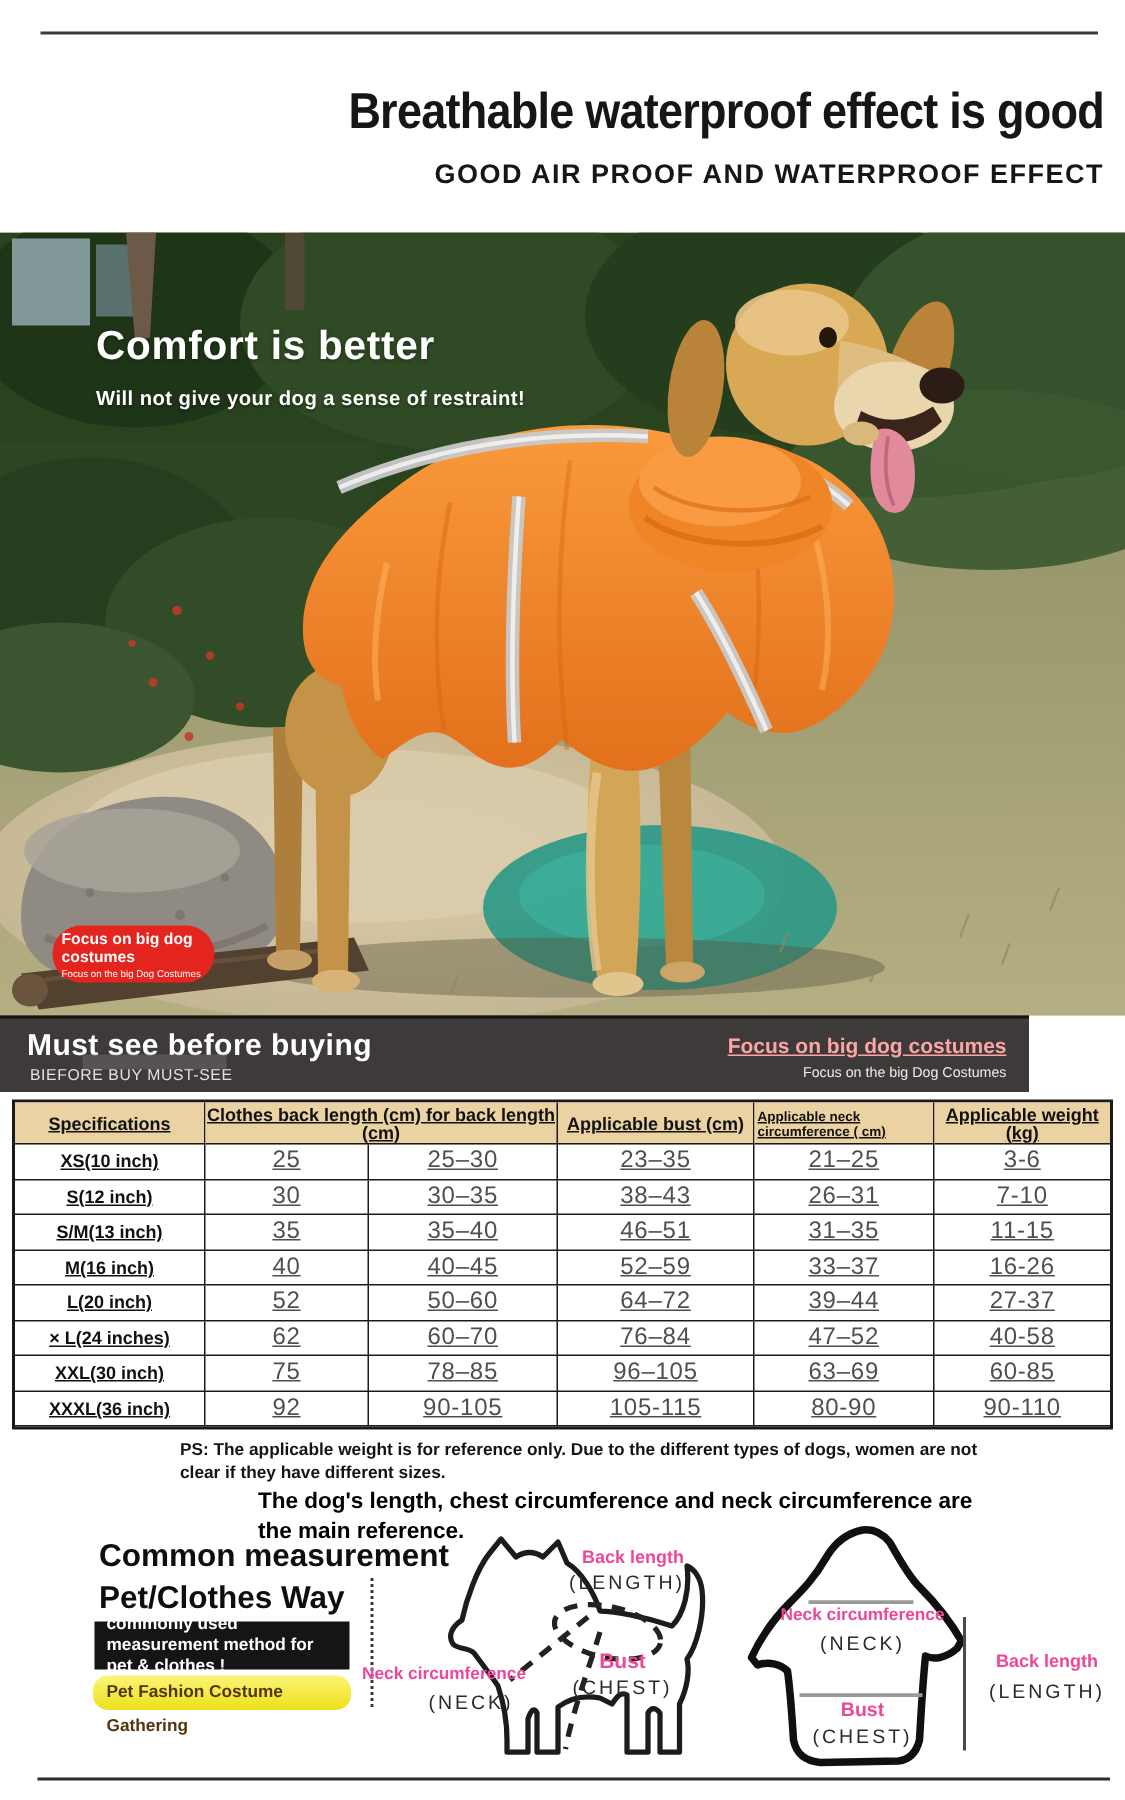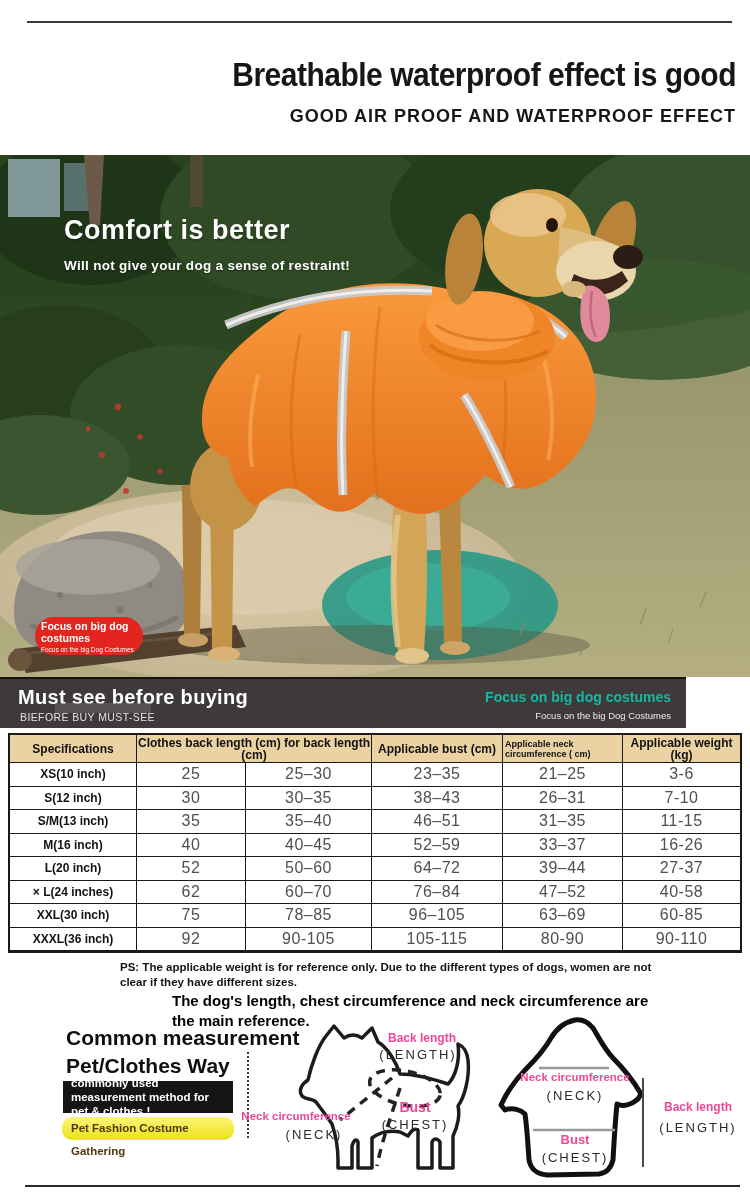--- a/index.html
+++ b/index.html
@@ -18,26 +18,26 @@
   .photo-subline{position:absolute;left:64px;top:103px;color:#fff;font-size:13.5px;font-weight:bold;letter-spacing:0.3px;text-shadow:0 1px 2px rgba(0,0,0,.4);}
   .photo-badge{position:absolute;left:35px;top:462px;width:108px;height:38px;background:#e4241e;color:#fff;padding:3px 6px;box-sizing:border-box;border-radius:19px;}
   .photo-badge .b1{font-size:10.5px;font-weight:bold;line-height:12px;}
   .photo-badge .b3{font-size:6.5px;line-height:9px;margin-top:1px;}
 
   
   .banner{position:absolute;left:0;top:677px;width:686px;height:51px;background:#3e3a3a;border-top:2px solid #161313;box-sizing:border-box;}
   .banner-title{position:absolute;left:18px;top:7px;color:#fff;font-size:20px;font-weight:bold;letter-spacing:0.3px;}
   .banner-sub{position:absolute;left:20px;top:32px;color:#e3e0e0;font-size:10.5px;letter-spacing:0.4px;}
   .banner-redact{position:absolute;left:55px;top:24px;width:96px;height:10px;background:#6e6868;opacity:.55;}
-  .banner-right-title{position:absolute;right:15px;top:10px;color:#14b8a6;font-size:14px;font-weight:bold;text-align:left;}
+  .banner-right-title{position:absolute;right:15px;top:10px;color:#fca5a5;font-size:14px;font-weight:bold;text-align:left;text-decoration:underline;}
   .banner-right-sub{position:absolute;right:15px;top:31px;color:#eceaea;font-size:9.5px;text-align:right;}
 
   
   .size-table{position:absolute;left:8px;top:733px;width:734px;border:2px solid #1a1a1a;box-sizing:border-box;display:grid;grid-template-columns:127px 109px 126px 131px 120px 117px;}
-  .cell{border-right:1.5px solid #1a1a1a;border-bottom:1.5px solid #1a1a1a;display:flex;align-items:center;justify-content:center;text-align:center;box-sizing:border-box;overflow:hidden;}
+  .cell{border-right:1.5px solid #1a1a1a;border-bottom:1.5px solid #1a1a1a;display:flex;align-items:center;justify-content:center;text-align:center;box-sizing:border-box;overflow:hidden;text-decoration:underline;}
   .cell.last{border-right:none;}
   .hdr{background:#ead2a2;height:28px;font-weight:bold;font-size:12px;line-height:12px;}
   .hdr.small{font-size:9px;line-height:10px;padding:0 2px;justify-content:flex-start;text-align:left;}
   .spec{height:23.5px;font-weight:bold;font-size:12px;}
   .num{height:23.5px;font-size:16px;color:#4f4f4f;letter-spacing:0.5px;}
 
   
   .ps-note{position:absolute;left:120px;top:960px;width:560px;font-size:11.5px;font-weight:bold;line-height:15px;color:#141414;}
   .main-note{position:absolute;left:172px;top:991px;width:500px;font-size:15px;font-weight:bold;line-height:19.5px;color:#000000;}
 

